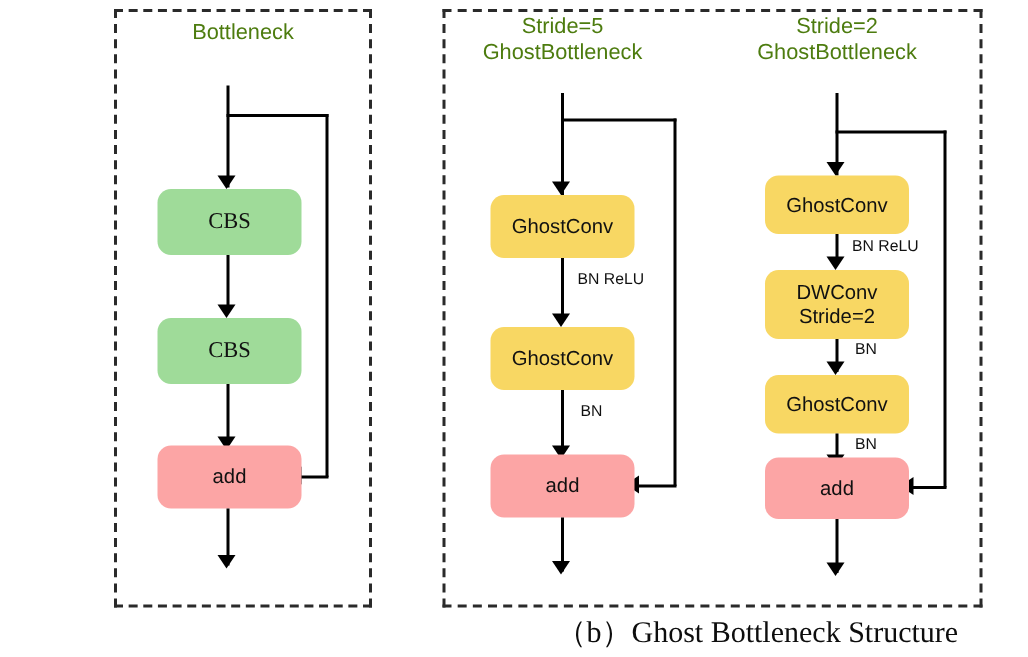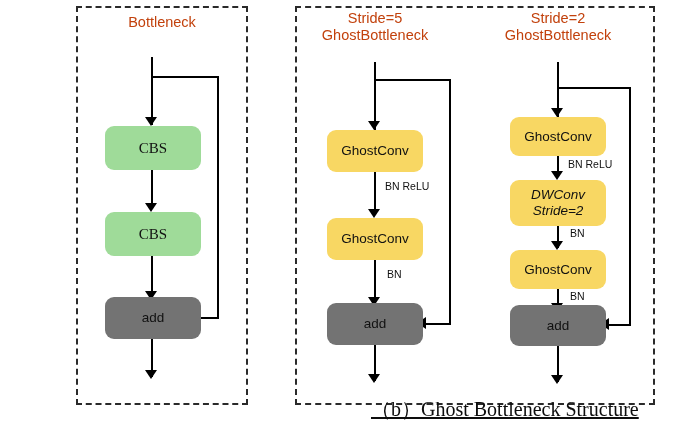--- a/index.html
+++ b/index.html
@@ -24,21 +24,21 @@
     box-sizing: border-box;
   }
   #frame-a { left: 76px;  top: 6px; width: 172px; height: 399px; }
   #frame-b { left: 295px; top: 6px; width: 360px; height: 399px; }
 
   .panel-title {
     position: absolute;
     text-align: center;
     font-family: "Liberation Sans", sans-serif;
     font-size: 14.5px;
-    color: #c2410c;
+    color: #4d7c0f;
     line-height: 17px;
     white-space: pre-line;
   }
   #title-a { left: 86px;  top: 14px;  width: 152px; }
   #title-b1 { left: 300px; top: 10px;  width: 150px; }
   #title-b2 { left: 478px; top: 10px;  width: 160px; }
 
   .node {
     position: absolute;
     border-radius: 9px;
@@ -48,21 +48,21 @@
     text-align: center;
     font-family: "Liberation Sans", sans-serif;
     font-size: 13.5px;
     color: #111111;
     line-height: 16px;
     box-sizing: border-box;
     white-space: pre-line;
   }
   .node.green  { background: #9FDB99; }
   .node.yellow { background: #F8D763; }
-  .node.red    { background: #737373; }
+  .node.red    { background: #fca5a5; }
   .node.serif  { font-family: "Liberation Serif", serif; font-size: 15px; }
 
   
   .vline {
     position: absolute;
     width: 0;
     border-left: 2.5px solid #000000;
   }
   .hline {
     position: absolute;
@@ -91,21 +91,21 @@
     white-space: nowrap;
   }
   .caption {
     position: absolute;
     font-family: "Liberation Serif", serif;
     font-size: 20px;
     color: #0d0d0d;
     white-space: nowrap;
   }
   #caption-a { left: 2px;   top: 408px; }
-  #caption-b { left: 371px; top: 396px; text-decoration: underline; }
+  #caption-b { left: 371px; top: 408px; }
 </style>
 </head>
 <body>
 
 <div id="canvas">
 
   <div class="panel-frame" id="frame-a"></div>
 
   <div class="panel-title" id="title-a">Bottleneck</div>
 
@@ -187,21 +187,21 @@
   <div class="arrow-left" style="left:600px; top:318px;"></div>
 
   <div class="node yellow" style="left:510px; top:117px; width:96px; height:39px;">
     <span>GhostConv</span>
   </div>
 
   <div class="vline" style="left:557px; top:156px; height:20px;"></div>
   <div class="arrow-down" style="left:551px; top:171px;"></div>
   <div class="edge-label" style="left:568px; top:158px;">BN ReLU</div>
 
-  <div class="node yellow" style="left:510px; top:180px; width:96px; height:46px;font-style:italic;">
+  <div class="node yellow" style="left:510px; top:180px; width:96px; height:46px;">
     <span>DWConv
 Stride=2</span>
   </div>
 
   <div class="vline" style="left:557px; top:226px; height:22px;"></div>
   <div class="arrow-down" style="left:551px; top:241px;"></div>
   <div class="edge-label" style="left:570px; top:227px;">BN</div>
 
   <div class="node yellow" style="left:510px; top:250px; width:96px; height:39px;">
     <span>GhostConv</span>

